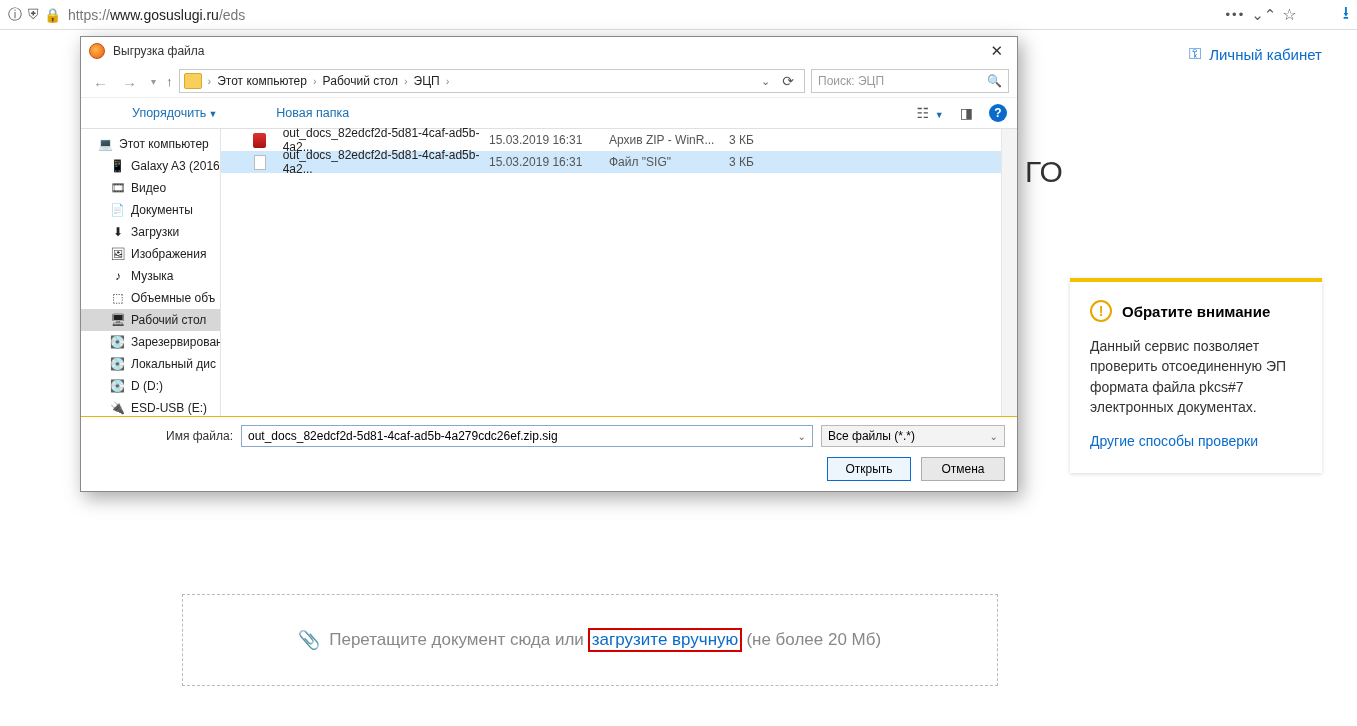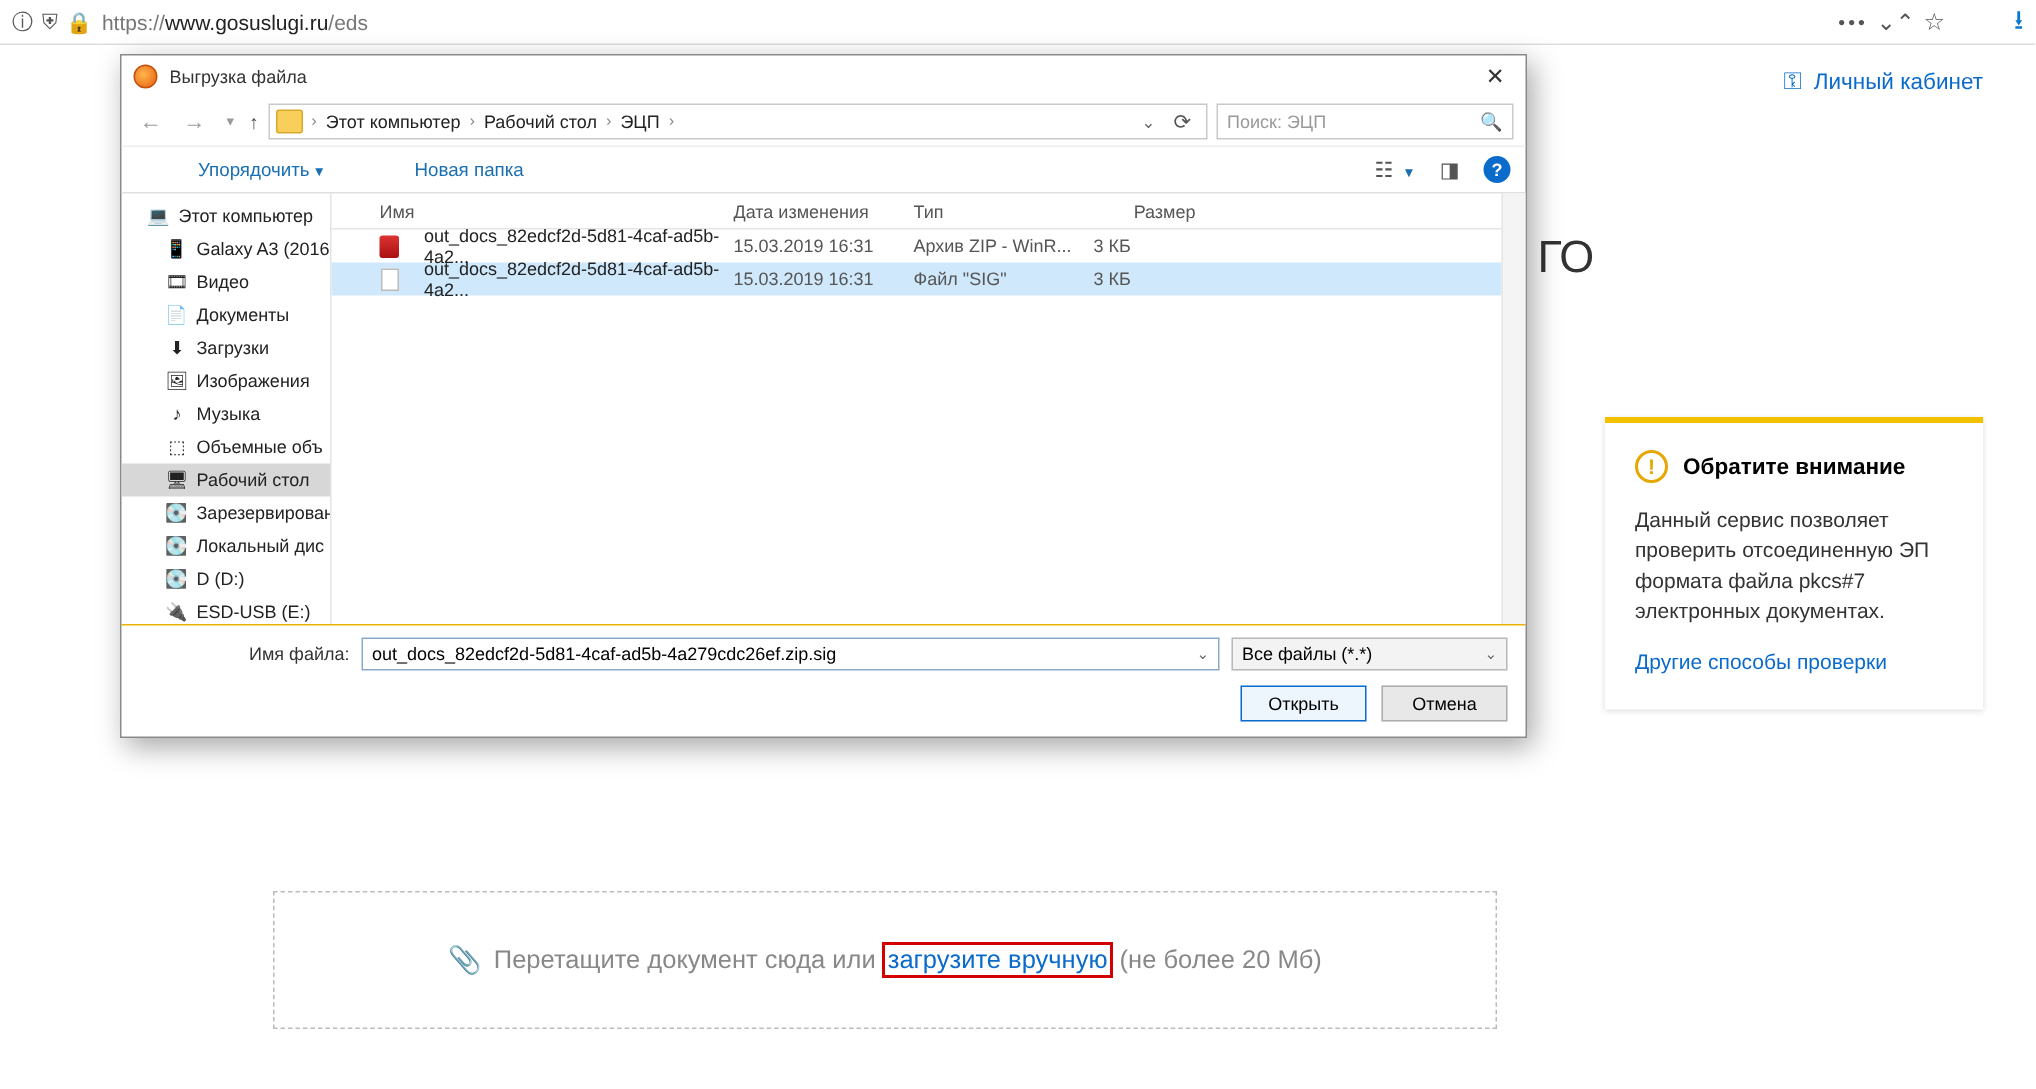--- a/index.html
+++ b/index.html
@@ -395,26 +395,20 @@
           <span class="ti-icon">🔌</span>
           <span>ESD-USB (E:)</span>
         </div>
         <div class="tree-item">
           <span class="ti-icon">🔌</span>
           <span>ESD-USB (E:)</span>
         </div>
       </div>
 
     <div class="filelist">
-      <div class="fl-head">
-        <div class="col-name">Имя</div>
-        <div class="col-date">Дата изменения</div>
-        <div class="col-type">Тип</div>
-        <div class="col-size">Размер</div>
-      </div>
       <div id="filerows">
           <div class="fl-row">
             <div class="name">
               <span class="row-icon">
                 <span class="zip-icon"></span>
               </span>
               <span>out_docs_82edcf2d-5d81-4caf-ad5b-4a2...</span>
             </div>
             <div class="date">15.03.2019 16:31</div>
             <div class="type">Архив ZIP - WinR...</div>

